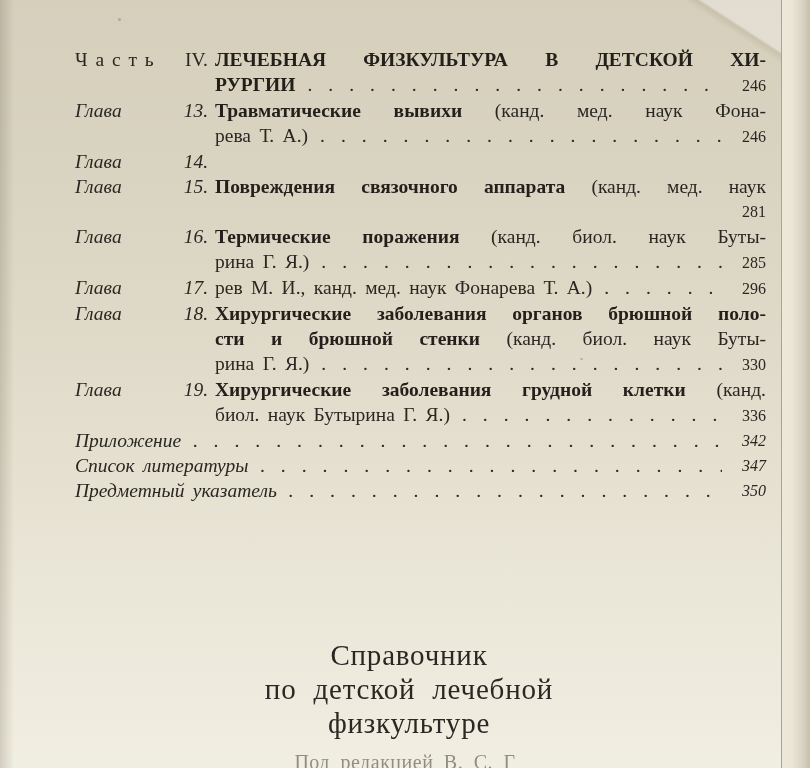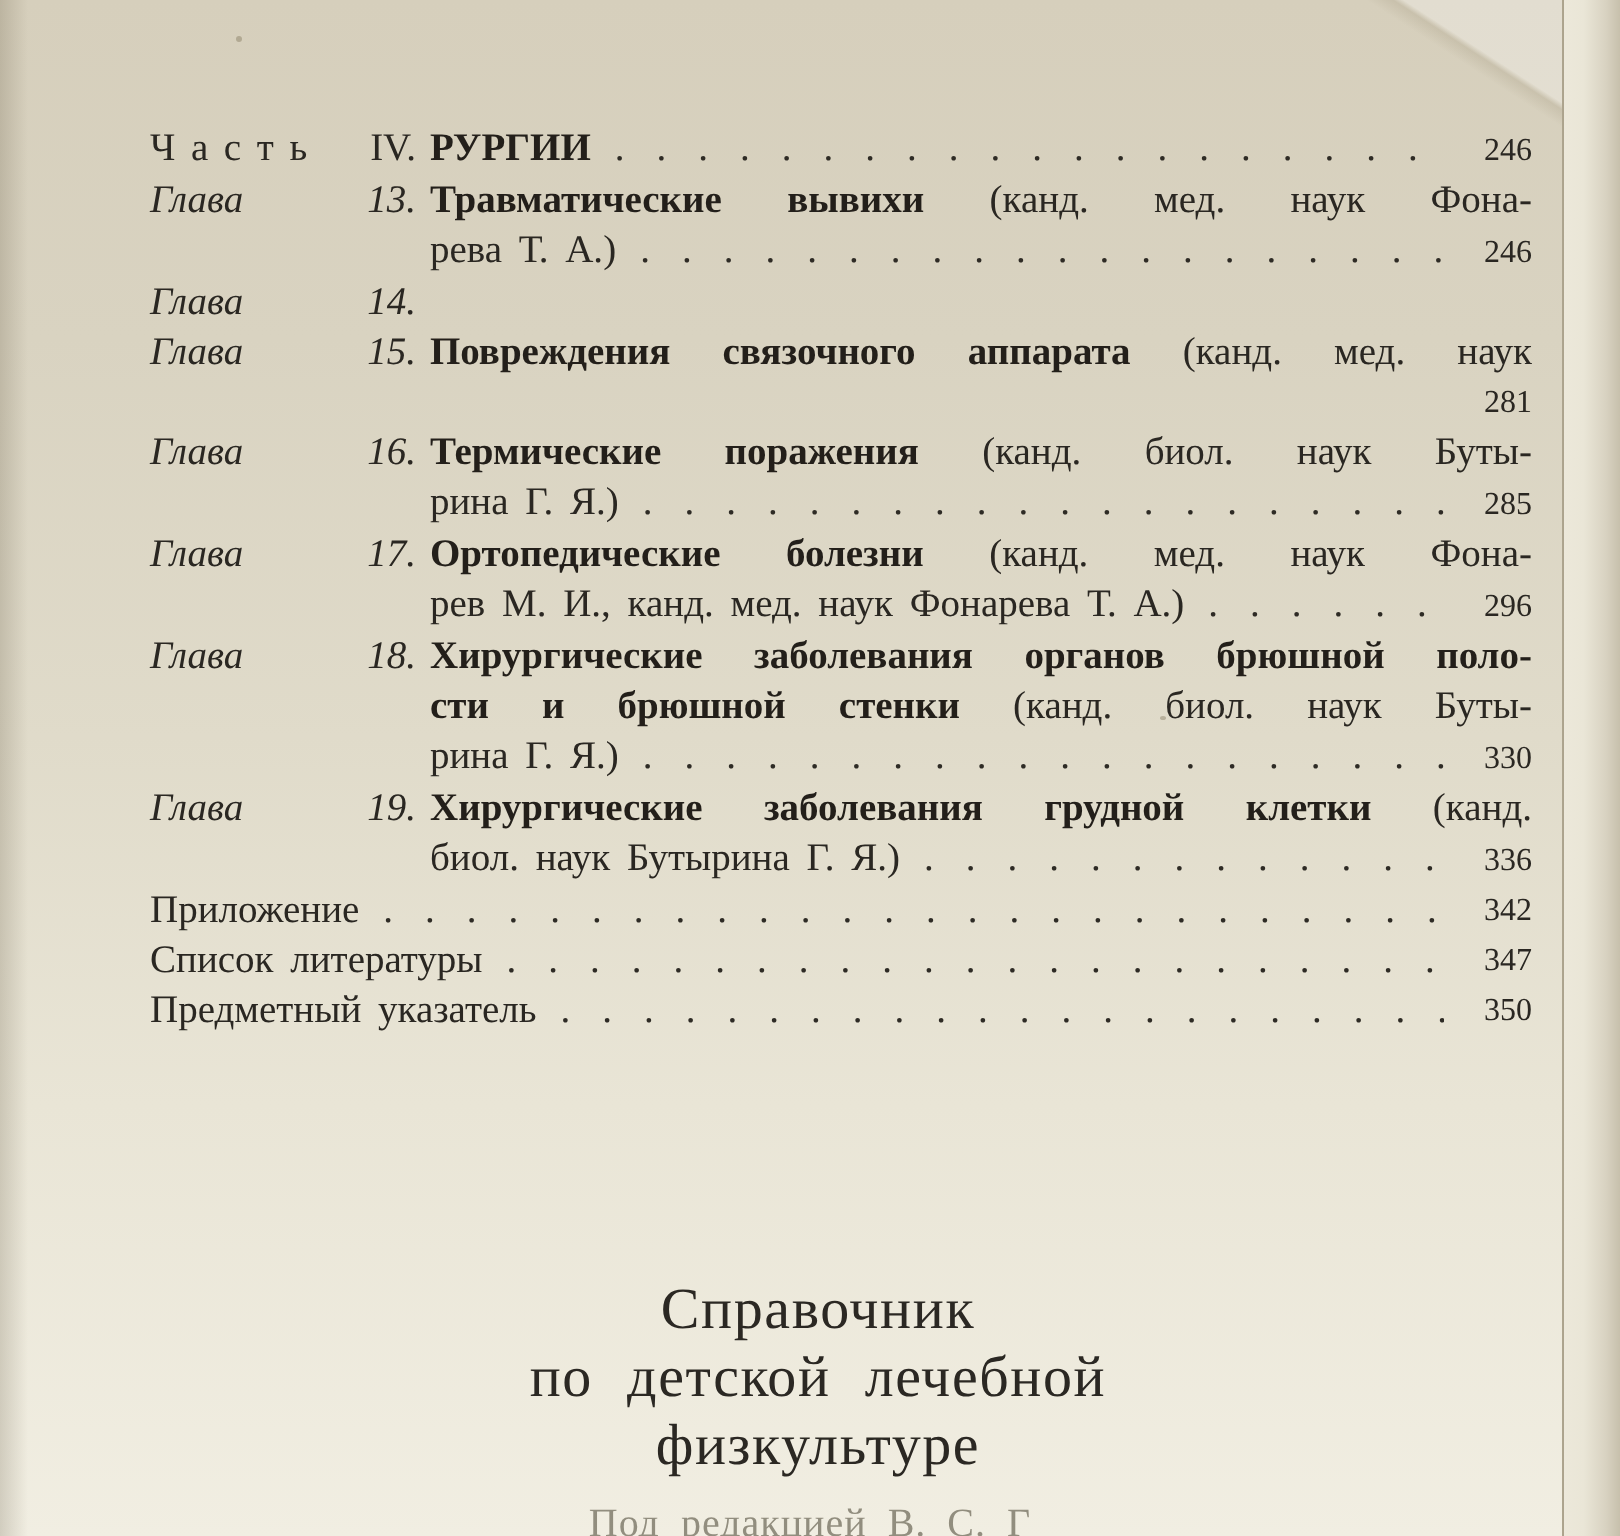--- a/index.html
+++ b/index.html
@@ -24,42 +24,42 @@
     border-left:1px solid rgba(120,108,82,0.35);
     pointer-events:none;
   }
   .corner-fold{
     position:absolute;right:20px;top:-30px;width:110px;height:110px;
     background:linear-gradient(205deg,rgba(255,255,255,0.30) 48%,rgba(140,128,100,0.18) 50%,rgba(255,255,255,0) 55%);
     transform:rotate(8deg);
     pointer-events:none;
   }
   .toc{
-    position:absolute;top:62px;left:75px;right:44px;
+    position:absolute;top:47px;left:75px;right:44px;
     font-size:19.5px;line-height:25px;word-spacing:3.5px;
   }
   .row{display:flex;align-items:flex-start;}
   .col-label{flex:none;width:97px;}
   .col-label.spaced{letter-spacing:0.40em;}
   .col-label.italic{font-style:italic;}
   .col-num{flex:none;width:36px;text-align:right;margin-right:7px;}
   .col-num.italic{font-style:italic;}
   .col-content{flex:1 1 auto;min-width:0;}
   .line.full{text-align:justify;text-align-last:justify;}
   .line.end{display:flex;align-items:baseline;}
   .line-text{flex:none;white-space:nowrap;}
   .seg-b{font-weight:bold;color:#231f1a;}
   .seg-i{}
   .leader{
     flex:1 1 auto;overflow:hidden;white-space:nowrap;
     letter-spacing:16px;padding-left:12px;min-width:0;
     color:#2e2b25;
   }
   .pagenum{flex:none;width:44px;text-align:right;font-size:16px;}
-  .row-footer{display:flex;align-items:center;}
+  .row-footer{display:flex;align-items:center;font-style:italic;}
   .row-footer .line-text{flex:none;white-space:nowrap;}
   .title-block{
     position:absolute;top:638px;left:0;width:100%;
     text-align:center;font-size:29px;line-height:34px;
     letter-spacing:0.8px;word-spacing:9px;color:#2b2823;
     transform:translateX(4px);
   }
   .partial-line{
     position:absolute;top:751px;left:0;width:100%;
     text-align:center;font-size:20px;color:#45402f;opacity:0.55;
@@ -73,20 +73,21 @@
 <div class="page">
   <div class="edge-left"></div>
   <div class="corner-fold"></div>
   <div class="edge-right"></div>
 
   <div class="toc" id="toc">
       <div class="row">
         <div class="col-label spaced">Часть</div>
         <div class="col-num ">IV.</div>
         <div class="col-content">
+          <div class="line full"><span class="seg-b">ЛЕЧЕБНАЯ ФИЗКУЛЬТУРА В ДЕТСКОЙ ХИ-</span></div>
           <div class="line end">
             <span class="line-text"><span class="seg-b">РУРГИИ</span></span>
             <span class="leader">........................................</span>
             <span class="pagenum">246</span>
           </div>
         </div>
       </div>
       <div class="row">
         <div class="col-label italic">Глава</div>
         <div class="col-num italic">13.</div>
@@ -123,21 +124,20 @@
             <span class="line-text"><span class="seg-i">рина Г. Я.</span><span class="seg-r">)</span></span>
             <span class="leader">........................................</span>
             <span class="pagenum">285</span>
           </div>
         </div>
       </div>
       <div class="row">
         <div class="col-label italic">Глава</div>
         <div class="col-num italic">17.</div>
         <div class="col-content">
-          <div class="line full"><span class="seg-b">Ортопедические болезни</span><span class="seg-r"> (канд. мед. наук </span><span class="seg-i">Фона-</span></div>
           <div class="line end">
             <span class="line-text"><span class="seg-i">рев М. И.</span><span class="seg-r">, канд. мед. наук </span><span class="seg-i">Фонарева Т. А.</span><span class="seg-r">)</span></span>
             <span class="leader">........................................</span>
             <span class="pagenum">296</span>
           </div>
         </div>
       </div>
       <div class="row">
         <div class="col-label italic">Глава</div>
         <div class="col-num italic">18.</div>

